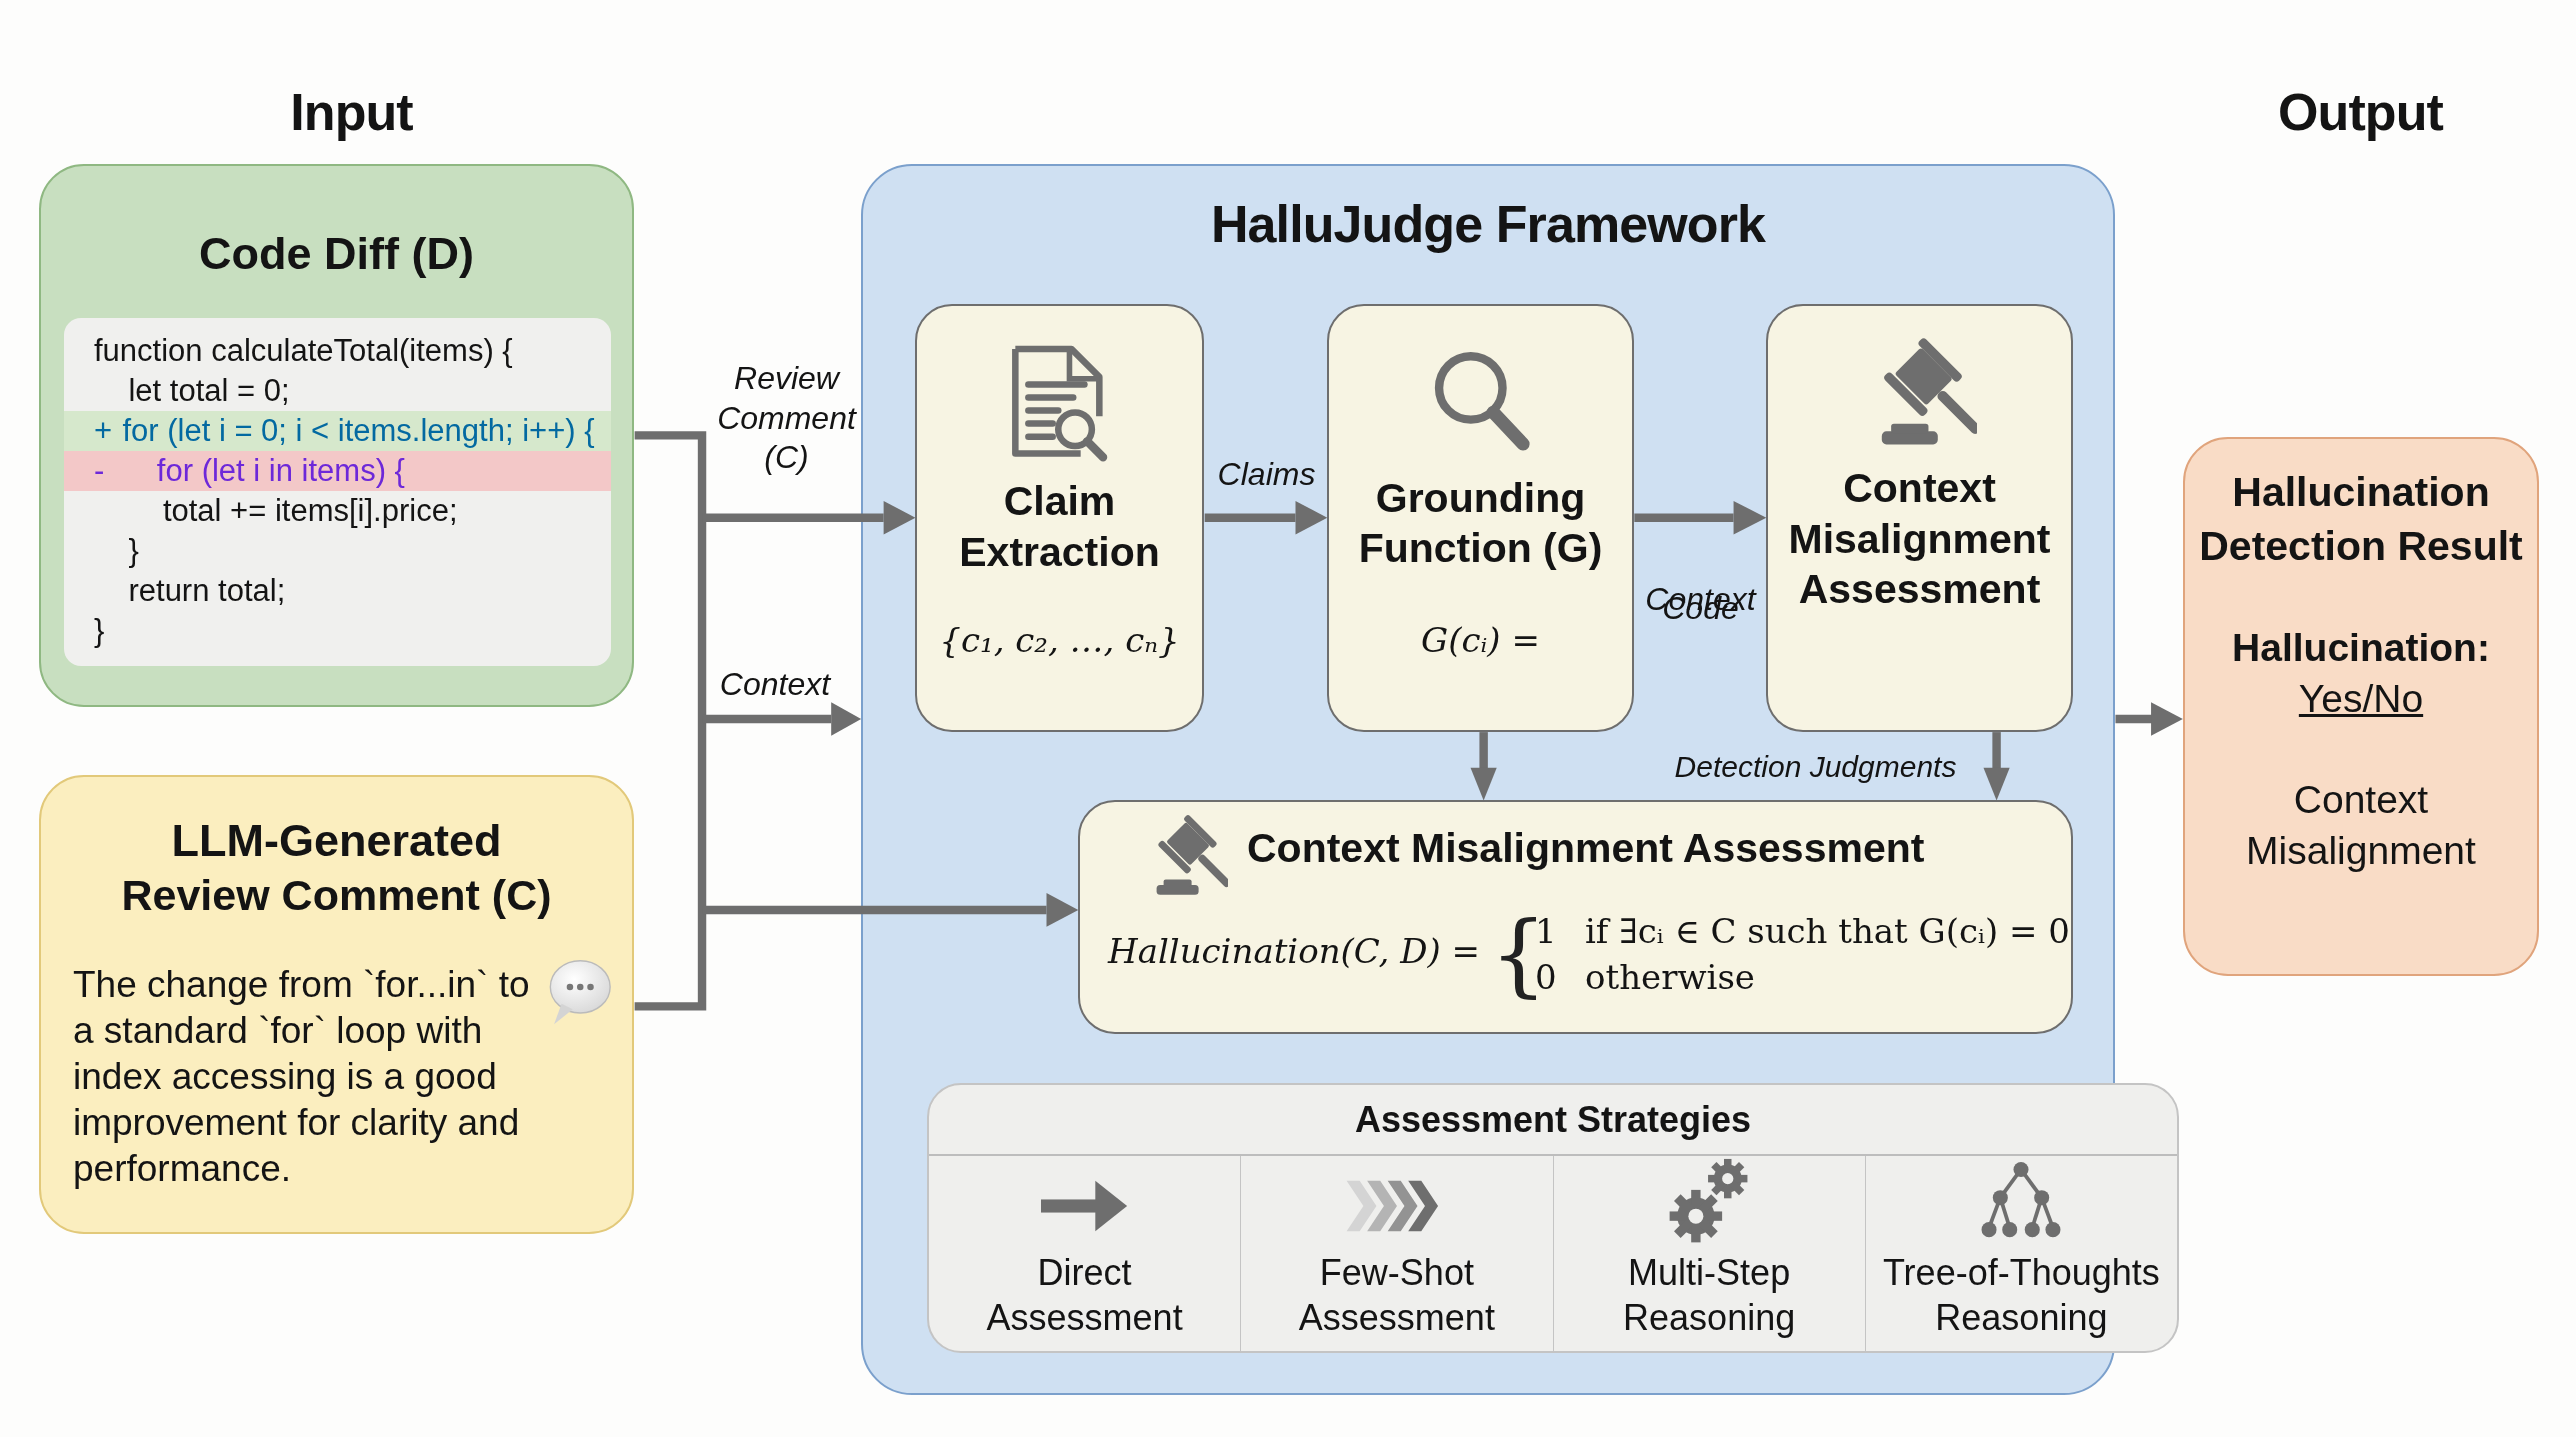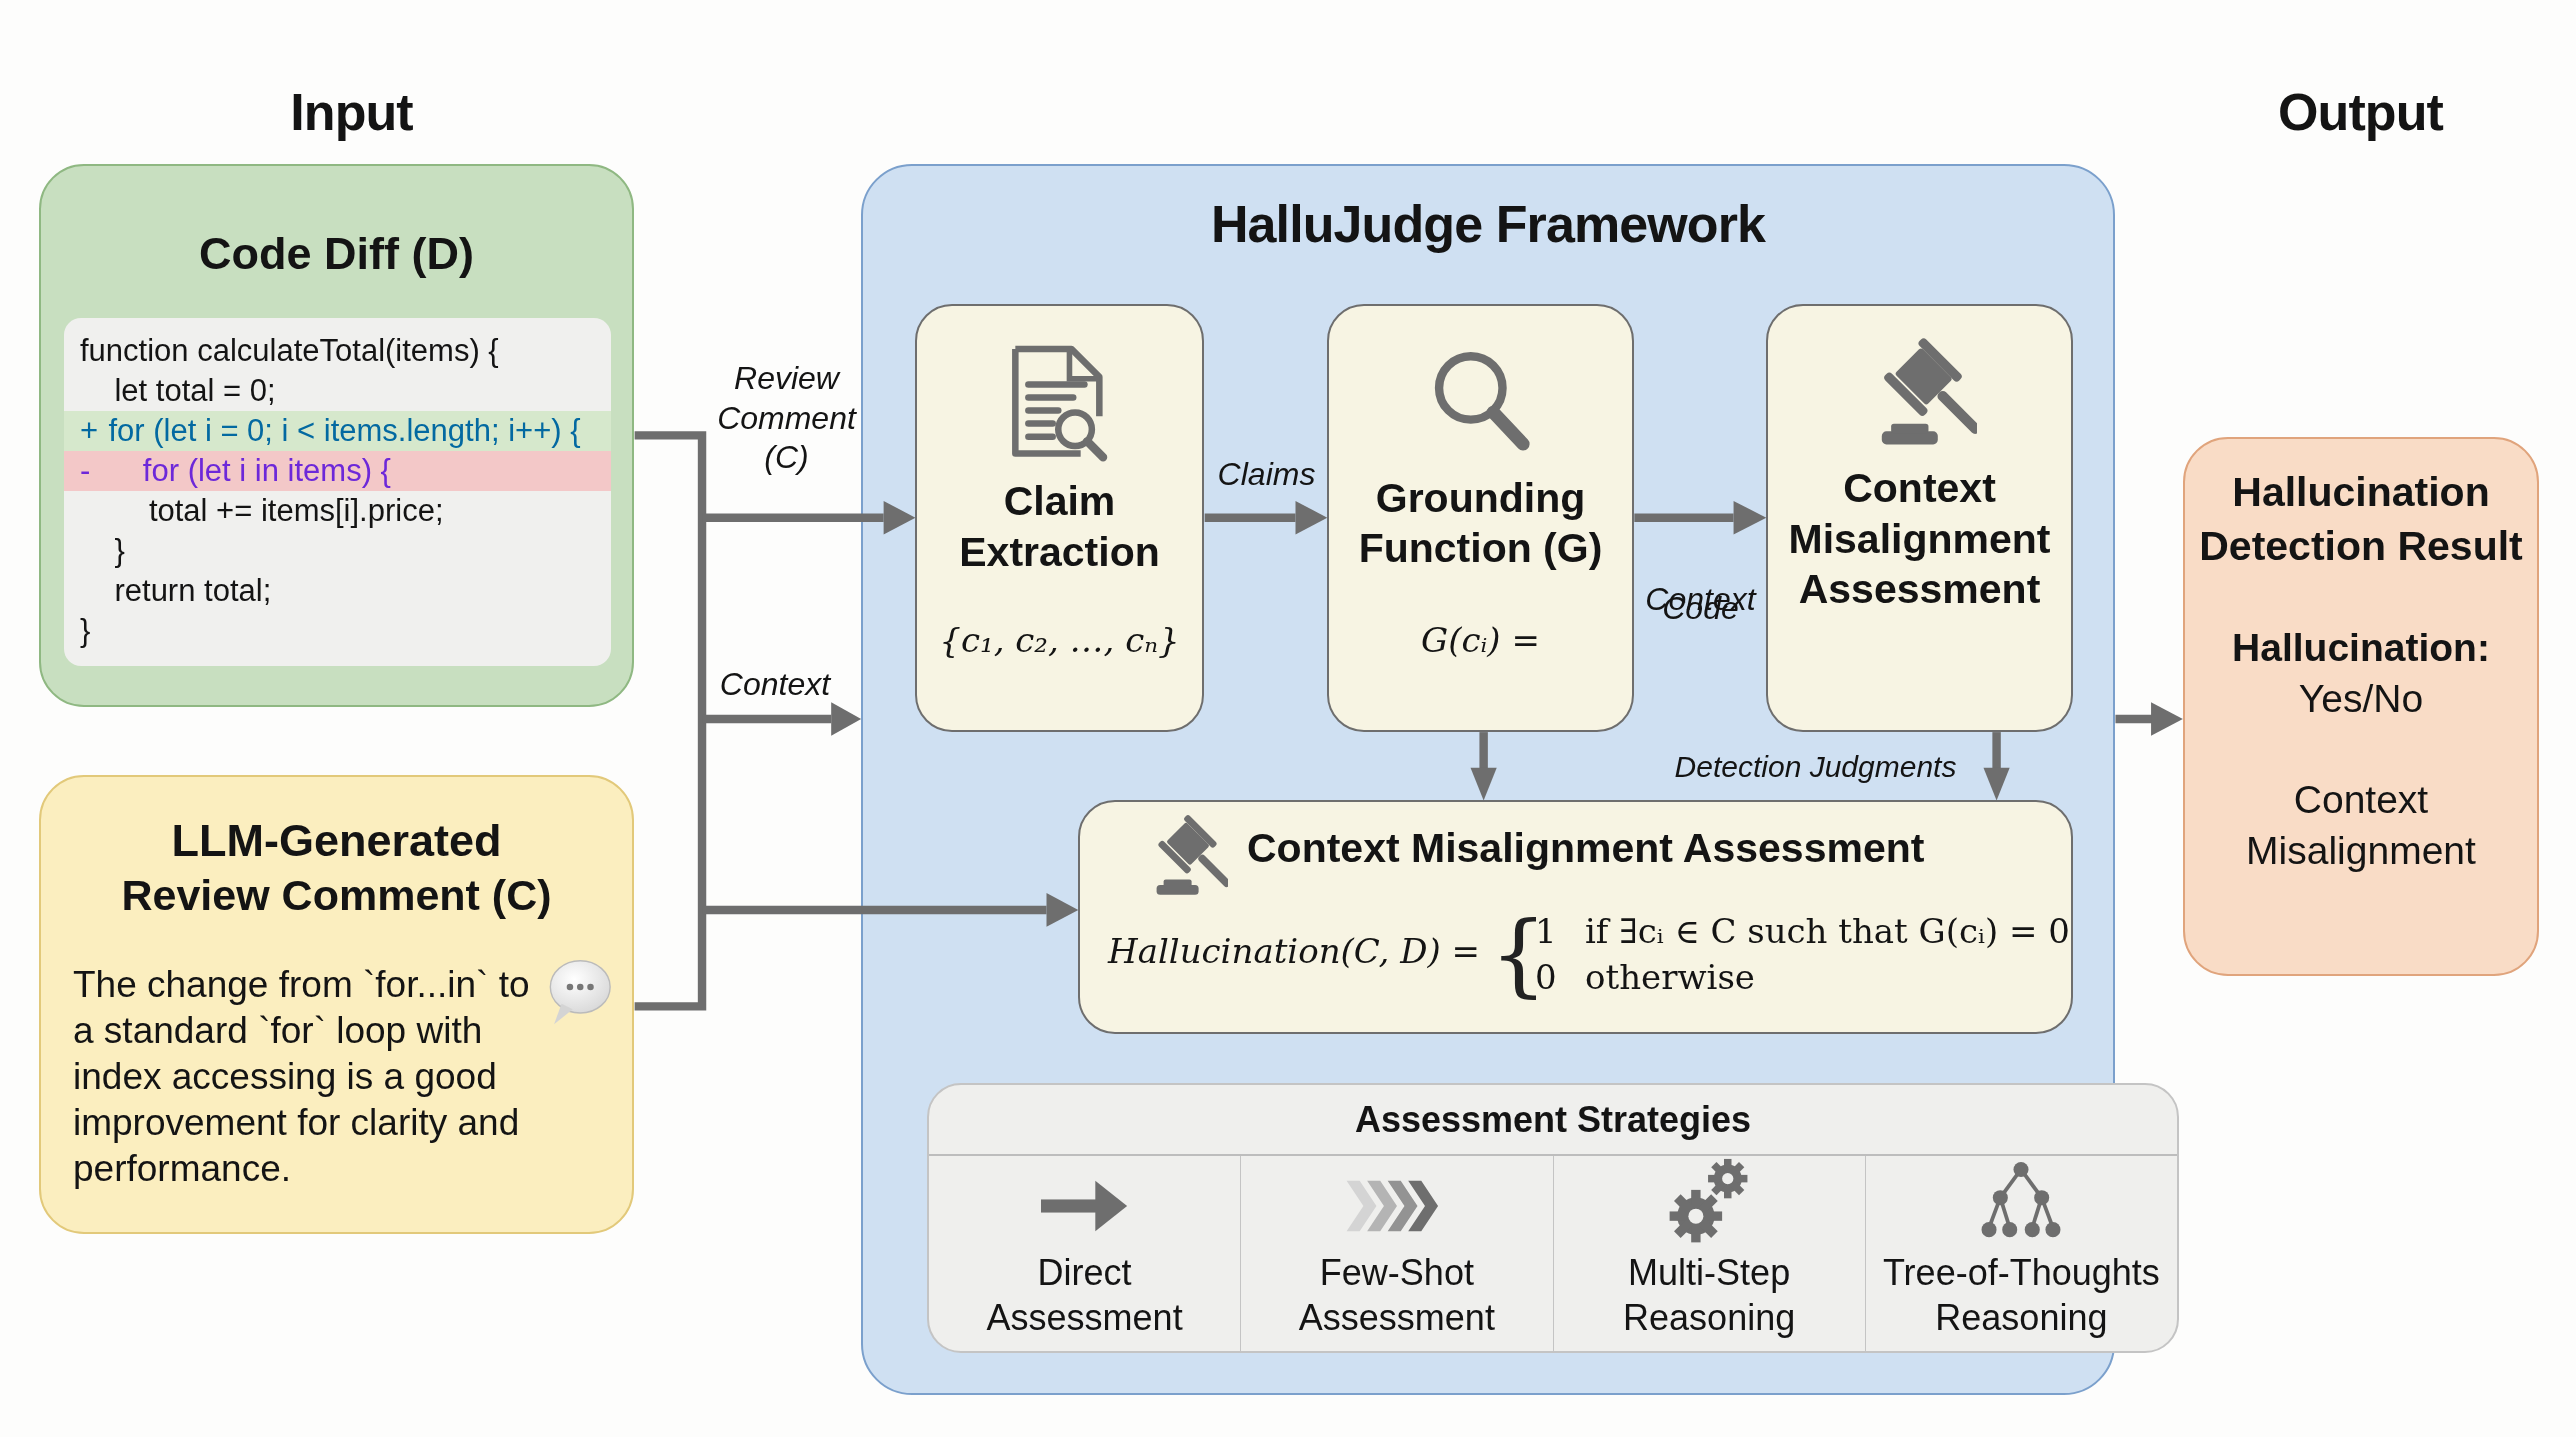--- a/index.html
+++ b/index.html
@@ -19,21 +19,21 @@
   .yellow { background: #fbeebf; border: 2.8px solid #e2c97a; }
   .blue { background: #cfe0f2; border: 2.8px solid #7ba0cc; border-radius: 51px; }
   .orange { background: #f9dcc6; border: 2.8px solid #e0a47c; }
   .cream { background: #f7f4e3; border: 2.8px solid #6e6e6e; border-radius: 37px; }
   .box-title { position: absolute; left: 0; right: 0; text-align: center; font-weight: bold; }
   .code {
     position: absolute; left: 64px; top: 318px; width: 547px; height: 348px;
     background: #f0f0ee; border-radius: 17px; box-sizing: border-box; padding-top: 13px;
     font-size: 31px; overflow: hidden;
   }
-  .code-line { height: 40px; line-height: 40px; padding-left: 16px; white-space: pre; }
+  .code-line { height: 40px; line-height: 40px; padding-left: 30px; white-space: pre; }
   .code-line.add { background: #d6e8cc; color: #0369a1; }
   .code-line.del { background: #f3c8c8; color: #6d28d9; }
   .comment-text {
     position: absolute; left: 73px; top: 962px; width: 487px;
     font-size: 37px; line-height: 46px;
   }
   .label-it { position: absolute; font-style: italic; font-size: 32px; text-align: center; line-height: 39px; }
   .math { font-family: "DejaVu Serif", "Liberation Serif", serif; font-style: italic; }
   .inner-title { position: absolute; left: 0; right: 0; text-align: center; font-weight: bold; font-size: 41px; line-height: 51px; }
   .inner-math { position: absolute; left: 0; right: 0; text-align: center; font-size: 34px; }
@@ -243,21 +243,21 @@
       <div class="strat-label">Tree-of-Thoughts</div>
       <div class="strat-label" style="top:139px;">Reasoning</div>
     </div>
   </div>
 </div>
 
 <div class="box orange" style="left:2183px; top:437px; width:356px; height:539px;">
   <div class="out-text" style="top:28px; font-weight:bold; font-size:41px;">Hallucination</div>
   <div class="out-text" style="top:82px; font-weight:bold; font-size:41px;">Detection Result</div>
   <div class="out-text" style="top:183px; font-weight:bold;">Hallucination:</div>
-  <div class="out-text" style="top:234px;">Yes/No</div>
+  <div class="out-text" style="top:234px;text-decoration:underline;">Yes/No</div>
   <div class="out-text" style="top:335px;">Context</div>
   <div class="out-text" style="top:386px;">Misalignment</div>
 </div>
 
 <div class="label-it" style="left:693px; top:359px; width:187px;">Review</div>
 <div class="label-it" style="left:693px; top:399px; width:187px;">Comment</div>
 <div class="label-it" style="left:693px; top:438px; width:187px;">(C)</div>
 <div class="label-it" style="left:693px; top:665px; width:164px;">Context</div>
 <div class="label-it" style="left:1208px; top:455px; width:117px;">Claims</div>
 <div class="label-it" style="left:1636px; top:541px; width:129px;margin-top:48px;">Code</div>

